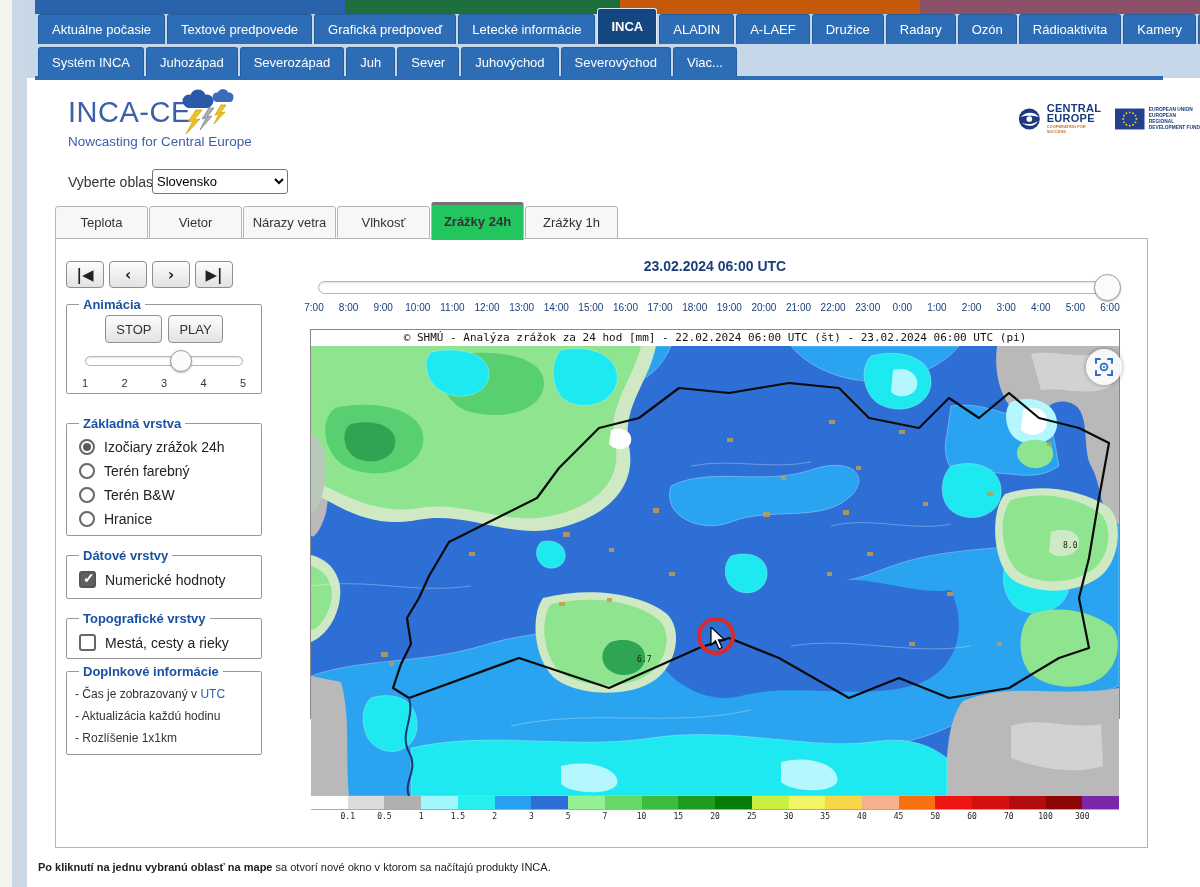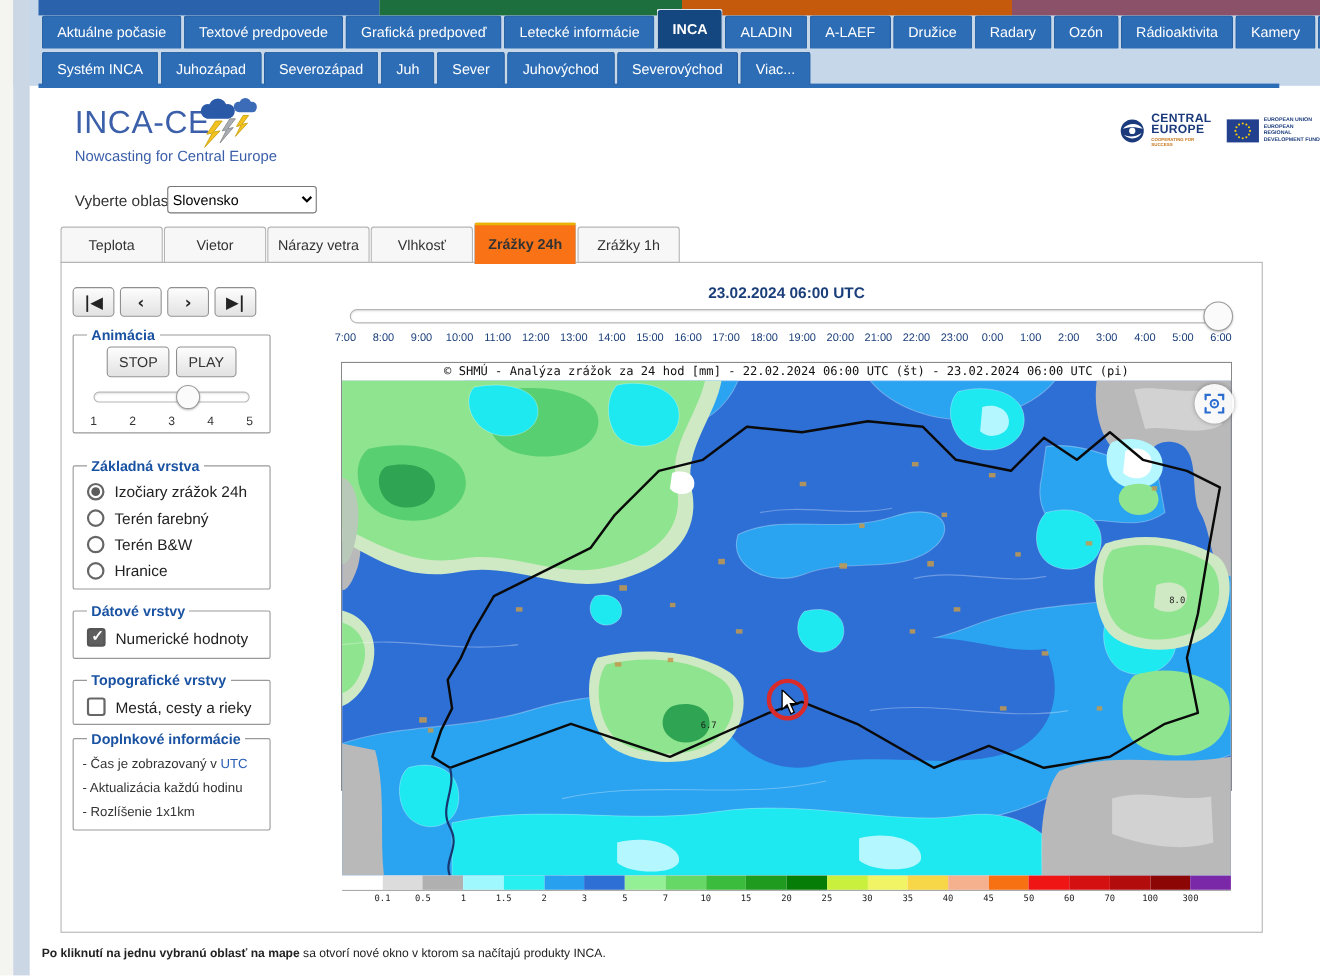--- a/index.html
+++ b/index.html
@@ -45,33 +45,33 @@
     font-family:"Liberation Sans",sans-serif; border:1px solid #777; border-radius:3px; background:#fff; }
 
   
   .p-tab {
     position:relative; width:93px; height:33px; margin-right:1px; background:#f7f7f7;
     border:1px solid #b5b5b5; border-radius:3px 3px 0 0; font-size:13px; color:#333;
     text-align:center; line-height:31px; cursor:pointer;
   }
   #ptabs { position:absolute; left:55px; top:206px; display:flex; z-index:2; }
   .p-tab.active {
-    height:38px; margin-top:-4px; background:#f97316; border-top:3px solid #eab308; border-bottom:none;
+    height:38px; margin-top:-4px; background:#22c55e; border-top:3px solid #737373; border-bottom:none;
     font-weight:bold; z-index:4; line-height:33px;
   }
   .panel { position:absolute; left:55px; top:238px; width:1093px; height:610px; border:1px solid #b5b5b5; background:#fff; }
 
   
   .player-row { position:absolute; left:66px; top:261px; display:flex; gap:5px; }
   .ctl-btn {
     width:38px; height:27px; background:linear-gradient(#fdfdfd,#e2e2e2); border:1px solid #8f8f8f;
     border-radius:4px; font-size:15px; font-weight:bold; color:#222; display:flex; align-items:center;
     justify-content:center; cursor:pointer; font-family:"DejaVu Sans", sans-serif;
   }
-  fieldset.fs { position:absolute; width:180px; border:1px solid #999; border-radius:2px; background:#fff; padding:0 8px 8px; }
+  fieldset.fs { position:absolute; width:196px; border:1px solid #999; border-radius:2px; background:#fff; padding:0 8px 8px; }
   fieldset.fs legend { color:#1a52a2; font-weight:bold; font-size:13px; padding:0 4px; margin-left:4px; }
   #fs-anim  { left:66px; top:297px; height:97px; }
   #fs-base  { left:66px; top:416px; height:120px; }
   #fs-data  { left:66px; top:548px; height:51px; }
   #fs-topo  { left:66px; top:611px; height:48px; }
   #fs-info  { left:66px; top:664px; height:91px; }
   .anim-btns { display:flex; gap:6px; justify-content:center; margin-top:3px; }
   .txt-btn { height:28px; padding:0 10px; background:linear-gradient(#fdfdfd,#e2e2e2); border:1px solid #8f8f8f;
     border-radius:4px; font-size:13px; color:#333; cursor:pointer; font-family:"Liberation Sans",sans-serif; }
   .track { position:relative; background:#fff; border:1px solid #b5b5b5; border-radius:7px;

